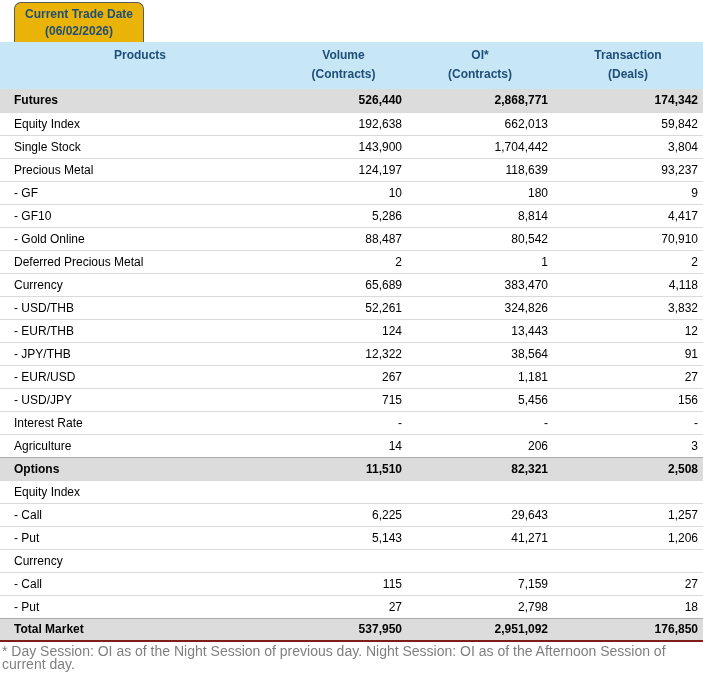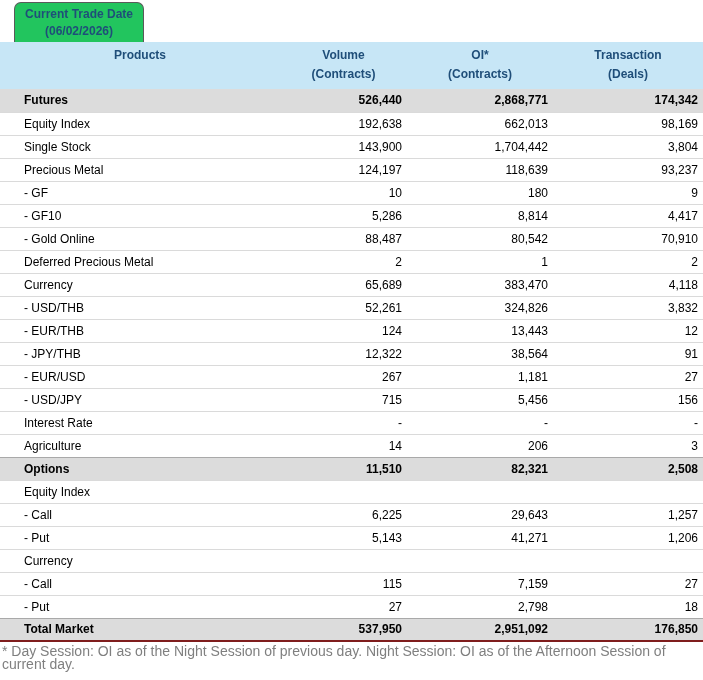--- a/index.html
+++ b/index.html
@@ -14,21 +14,21 @@
   .tab-bar {
     position: relative;
     height: 42px;
     width: 703px;
   }
   .tab {
     position: absolute;
     left: 14px;
     bottom: 0;
     min-width: 128px;
-    background: #22c55e;
+    background: #eab308;
     border: 1px solid #5a5a5a;
     border-bottom: none;
     border-radius: 7px 7px 0 0;
     padding: 3px 10px 2px 10px;
     text-align: center;
     color: #1f4e79;
     font-weight: bold;
     font-size: 12px;
     line-height: 17px;
     cursor: pointer;
@@ -52,21 +52,21 @@
   }
   thead th .h-line { line-height: 19px; min-height: 19px; }
   tbody td {
     height: 23px;
     padding: 2px 5px 2px 5px;
     border-top: 1px solid #dadada;
     white-space: nowrap;
     overflow: hidden;
   }
   tbody tr:first-child td { border-top: none; }
-  .cell-label { text-align: left; padding-left: 24px; }
+  .cell-label { text-align: left; padding-left: 14px; }
   .cell-num   { text-align: right; }
   tr.row-section td, tr.row-total td {
     background: #dcdcdc;
     font-weight: bold;
     border-top: 1px solid #a9a9a9;
   }
   tr.row-section:first-child td { border-top: none; }
   tr.row-total td { border-bottom: 2px solid #7f1d1d; }
   
   .footnote {
@@ -117,21 +117,21 @@
       <tr class="row-section">
         <td class="cell-label">Futures</td>
         <td class="cell-num">526,440</td>
         <td class="cell-num">2,868,771</td>
         <td class="cell-num">174,342</td>
       </tr>
       <tr class="row-normal">
         <td class="cell-label">Equity Index</td>
         <td class="cell-num">192,638</td>
         <td class="cell-num">662,013</td>
-        <td class="cell-num">98,169</td>
+        <td class="cell-num">59,842</td>
       </tr>
       <tr class="row-normal">
         <td class="cell-label">Single Stock</td>
         <td class="cell-num">143,900</td>
         <td class="cell-num">1,704,442</td>
         <td class="cell-num">3,804</td>
       </tr>
       <tr class="row-normal">
         <td class="cell-label">Precious Metal</td>
         <td class="cell-num">124,197</td>

